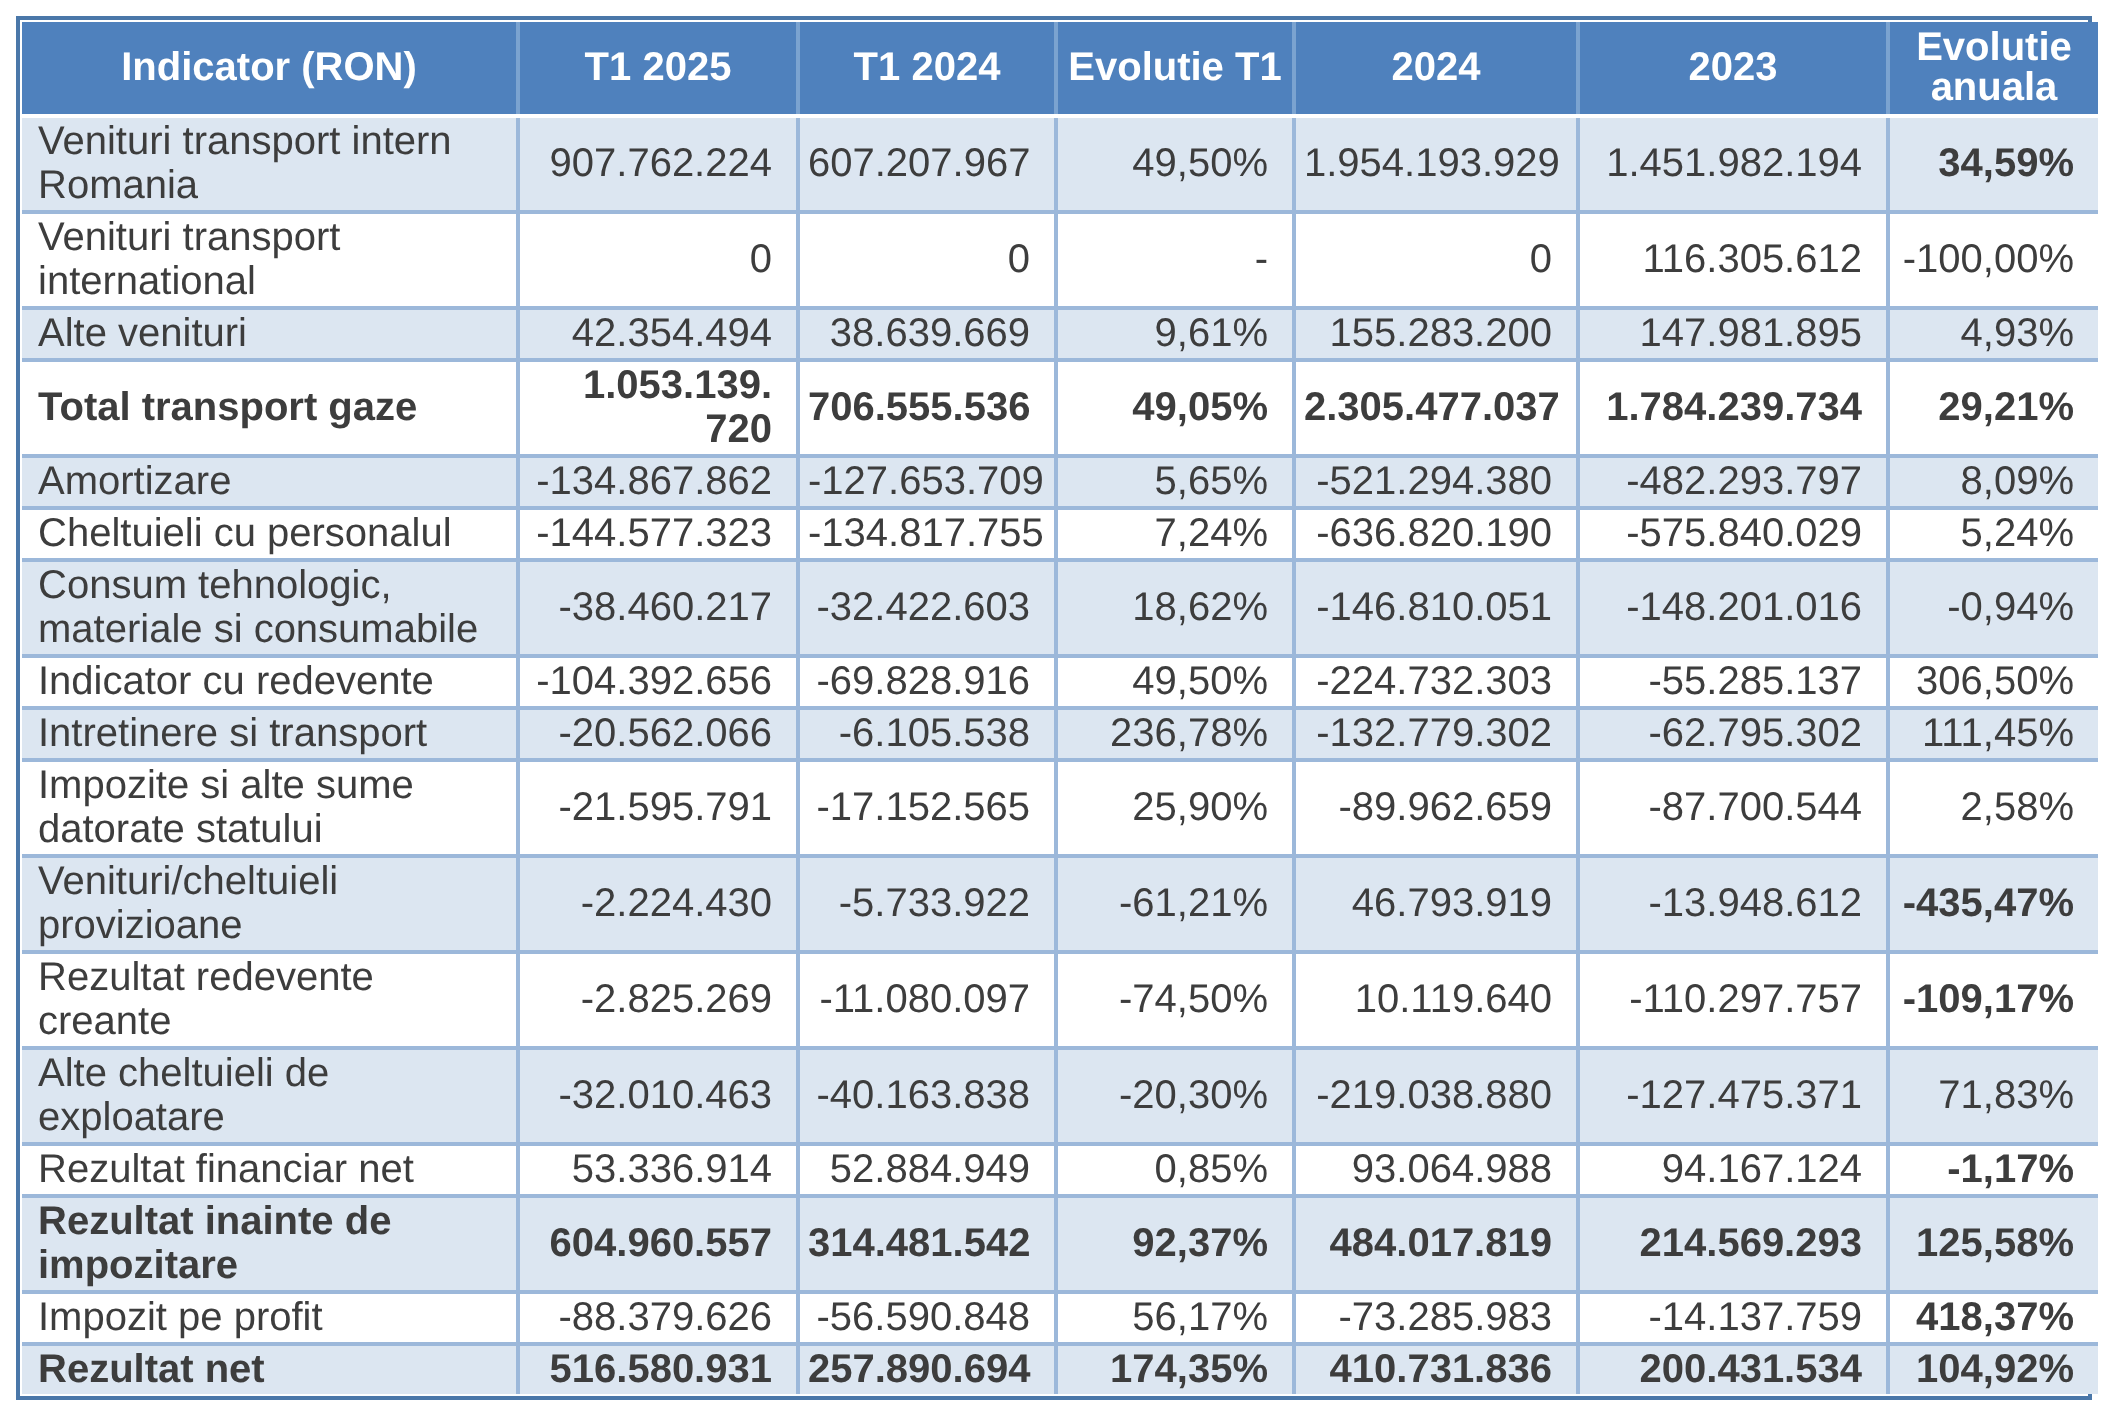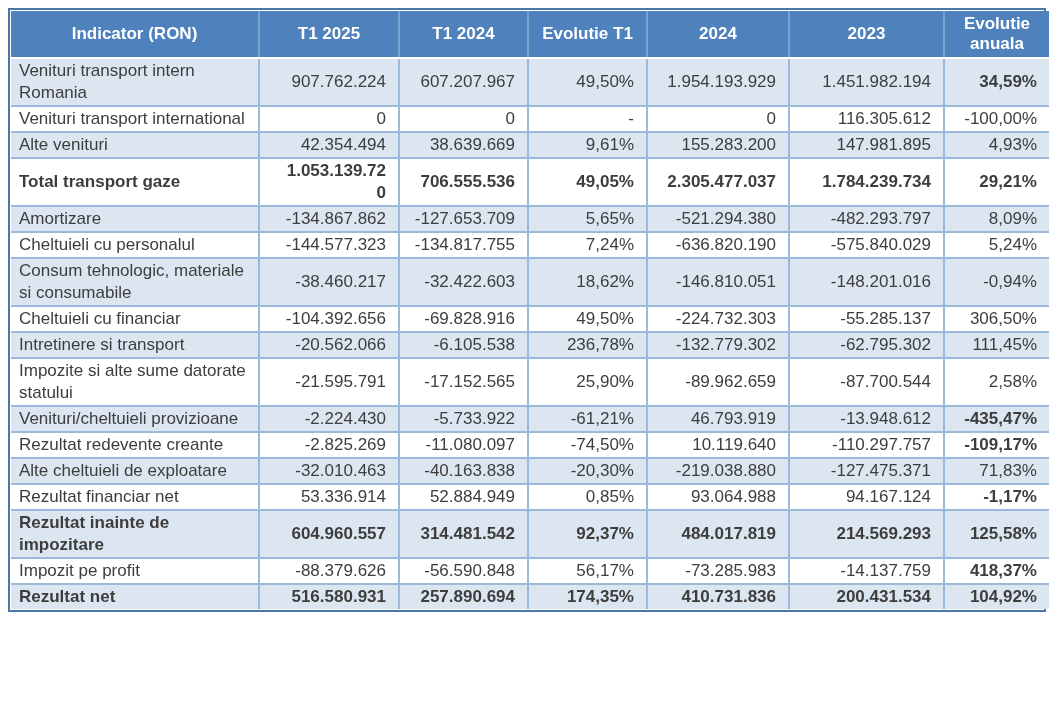--- a/index.html
+++ b/index.html
@@ -18,21 +18,21 @@
     width:1054px;height:705px;overflow:hidden;background:#ffffff;
     font-family:"Liberation Sans",sans-serif;
   }
   .tbl-wrap{
     position:absolute;left:8px;top:8px;width:1038px;
     border:2px solid var(--outer-border);
     padding:1px;background:#ffffff;
   }
   table{
     width:100%;border-collapse:collapse;table-layout:fixed;
-    font-size:17px;color:var(--text);
+    font-size:20px;color:var(--text);
   }
   th{
     background:var(--header-bg);color:var(--header-text);
     font-weight:700;text-align:center;vertical-align:middle;
     line-height:20px;padding:3px 4px;
     border-left:2px solid var(--header-divider);
     border-bottom:2px solid #ffffff;
   }
   th:first-child{border-left:none;}
   td{
@@ -137,21 +137,21 @@
         <tr>
           <td class="label">Consum tehnologic, materiale si consumabile</td>
           <td class="num">-38.460.217</td>
           <td class="num">-32.422.603</td>
           <td class="num evt1">18,62%</td>
           <td class="num">-146.810.051</td>
           <td class="num">-148.201.016</td>
           <td class="num">-0,94%</td>
         </tr>
         <tr>
-          <td class="label">Cheltuieli cu financiar</td>
+          <td class="label">Indicator cu redevente</td>
           <td class="num">-104.392.656</td>
           <td class="num">-69.828.916</td>
           <td class="num evt1">49,50%</td>
           <td class="num">-224.732.303</td>
           <td class="num">-55.285.137</td>
           <td class="num">306,50%</td>
         </tr>
         <tr>
           <td class="label">Intretinere si transport</td>
           <td class="num">-20.562.066</td>

